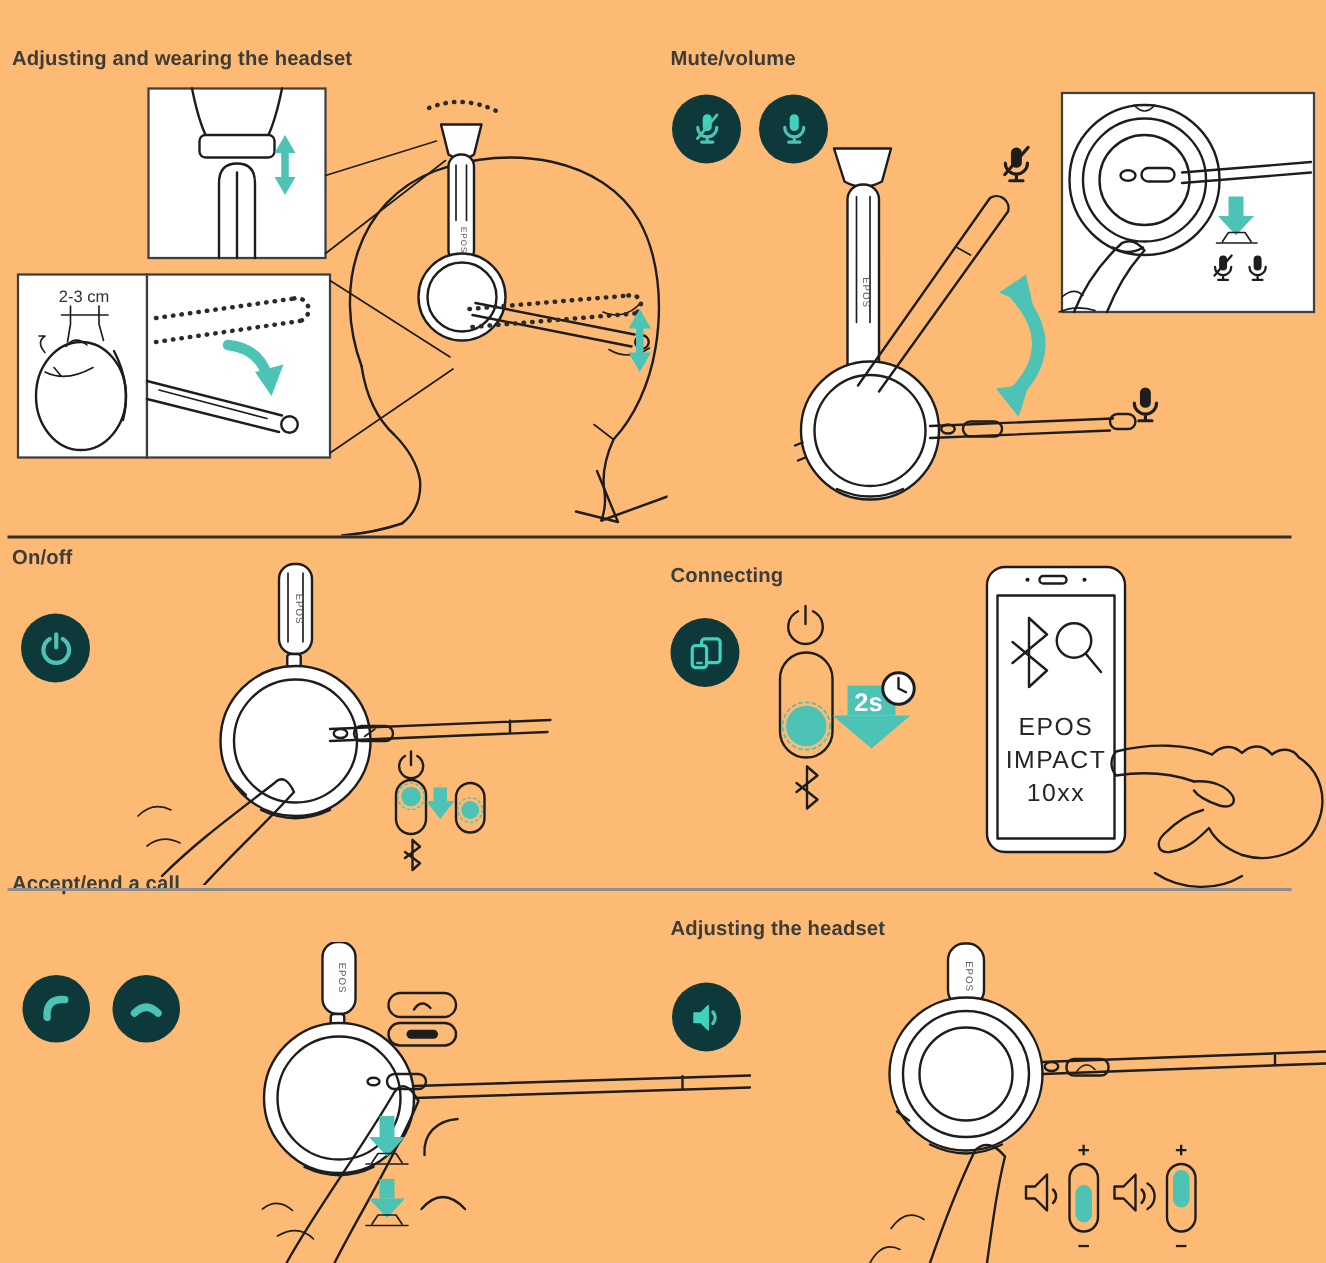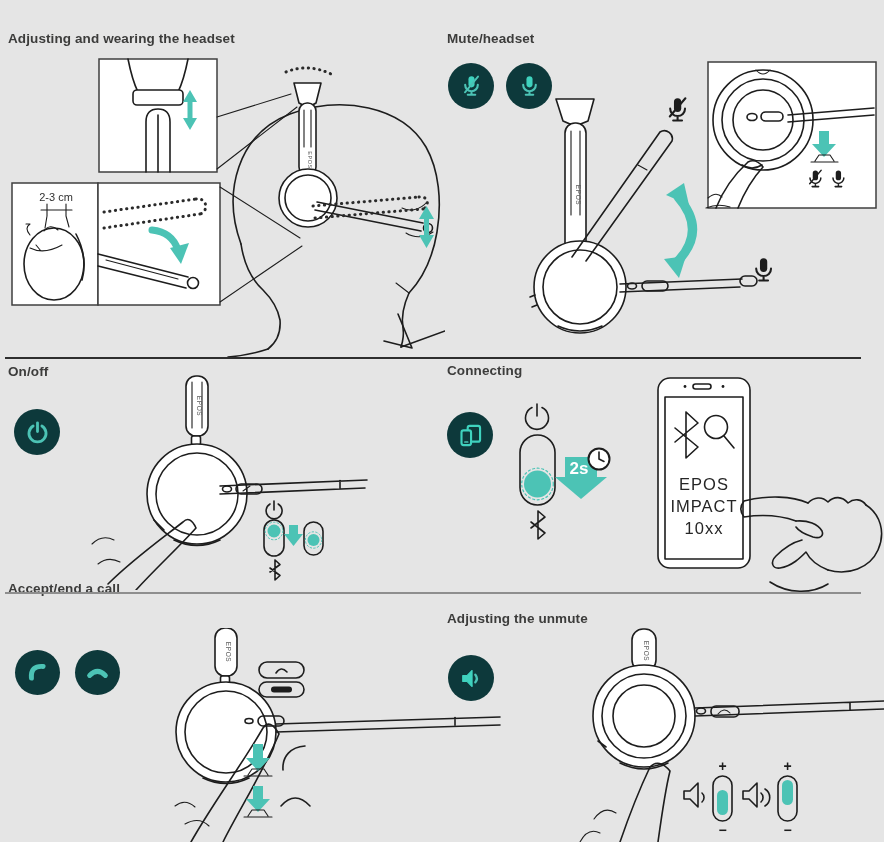--- a/index.html
+++ b/index.html
@@ -1,16 +1,16 @@
 <!DOCTYPE html>
 <html><head>
 <meta charset="utf-8">
 <style>
   html,body{margin:0;padding:0;background:#fff;}
-  .page{position:relative;width:884px;height:842px;background:#e5e5e5;overflow:hidden;
+  .page{position:relative;width:884px;height:842px;background:#fdba74;overflow:hidden;
         font-family:"Liberation Sans",sans-serif;}
   .hdr{position:absolute;font-size:13.5px;font-weight:bold;color:#3c3c3b;letter-spacing:.1px;}
   .divider{position:absolute;left:5px;width:856px;}
   .divider.dark{background:#2e2e2e;height:2px;}
   .divider.gray{background:#8e8e8e;height:2px;}
   .badge{position:absolute;width:46px;height:46px;border-radius:50%;background:#0d393b;
          display:flex;align-items:center;justify-content:center;}
   .badge svg{width:27px;height:27px;}
   svg{position:absolute;overflow:visible;}
   svg.fig{overflow:hidden;}
@@ -26,25 +26,25 @@
   .brand{font-size:6.5px;fill:#5a5a5a;letter-spacing:.6px;}
   .phtxt{font-size:16.5px;fill:#262626;letter-spacing:1px;}
   .pm{font-size:14px;fill:#1d1d1d;font-weight:bold;}
 </style>
 </head>
 <body>
 
 <div class="page">
 
   <div class="hdr" style="left:8px;top:31px;">Adjusting and wearing the headset</div>
-  <div class="hdr" style="left:447px;top:31px;">Mute/headset</div>
+  <div class="hdr" style="left:447px;top:31px;">Mute/volume</div>
   <div class="hdr" style="left:8px;top:364px;">On/off</div>
-  <div class="hdr" style="left:447px;top:363px;">Connecting</div>
+  <div class="hdr" style="left:447px;top:376px;">Connecting</div>
   <div class="hdr" style="left:8px;top:581px;">Accept/end a call</div>
-  <div class="hdr" style="left:447px;top:611px;">Adjusting the unmute</div>
+  <div class="hdr" style="left:447px;top:611px;">Adjusting the headset</div>
 
   <div class="divider dark" style="top:357px;"></div>
   <div class="divider gray" style="top:592px;"></div>
 
   <div class="badge" style="left:448px;top:63px;">
     <svg viewBox="0 0 24 24" style="position:static">
       <rect x="9.3" y="2.8" width="5.4" height="10" rx="2.7" fill="#3fd2be"></rect>
       <path d="M6.4,10.6 a5.6,5.6 0 0 0 11.2,0 M12,16.2 V18.6 M8.7,19.3 H15.3" class="tealln" stroke-width="1.9" stroke="#3fd2be"></path>
       <path d="M17.8,3.2 L6.2,17.2" class="tealln" stroke-width="1.7" stroke="#3fd2be"></path>
     </svg>

